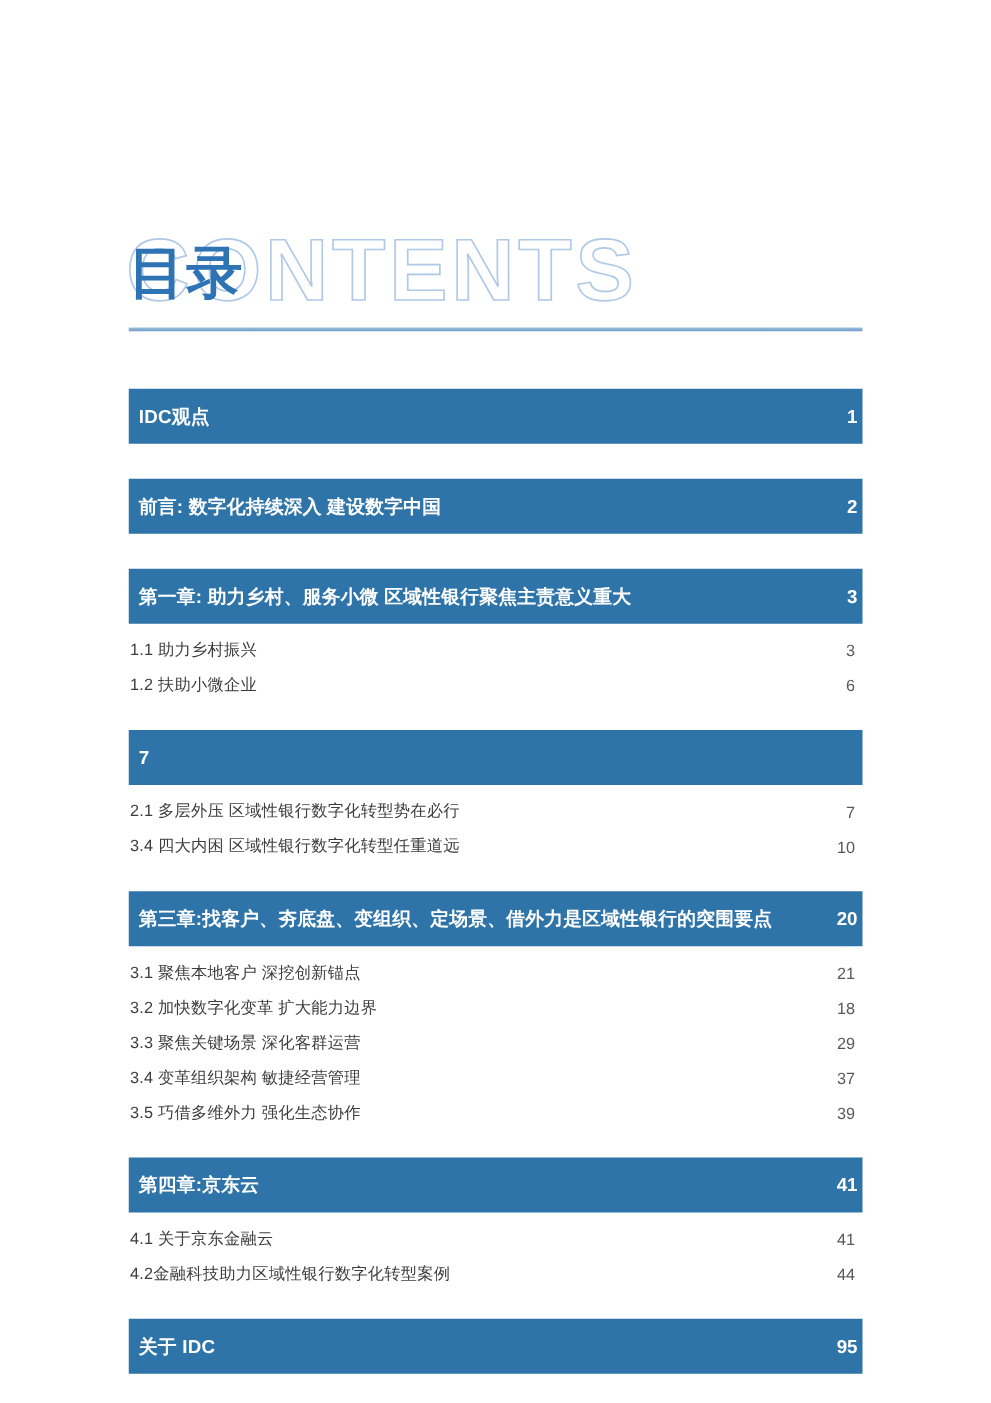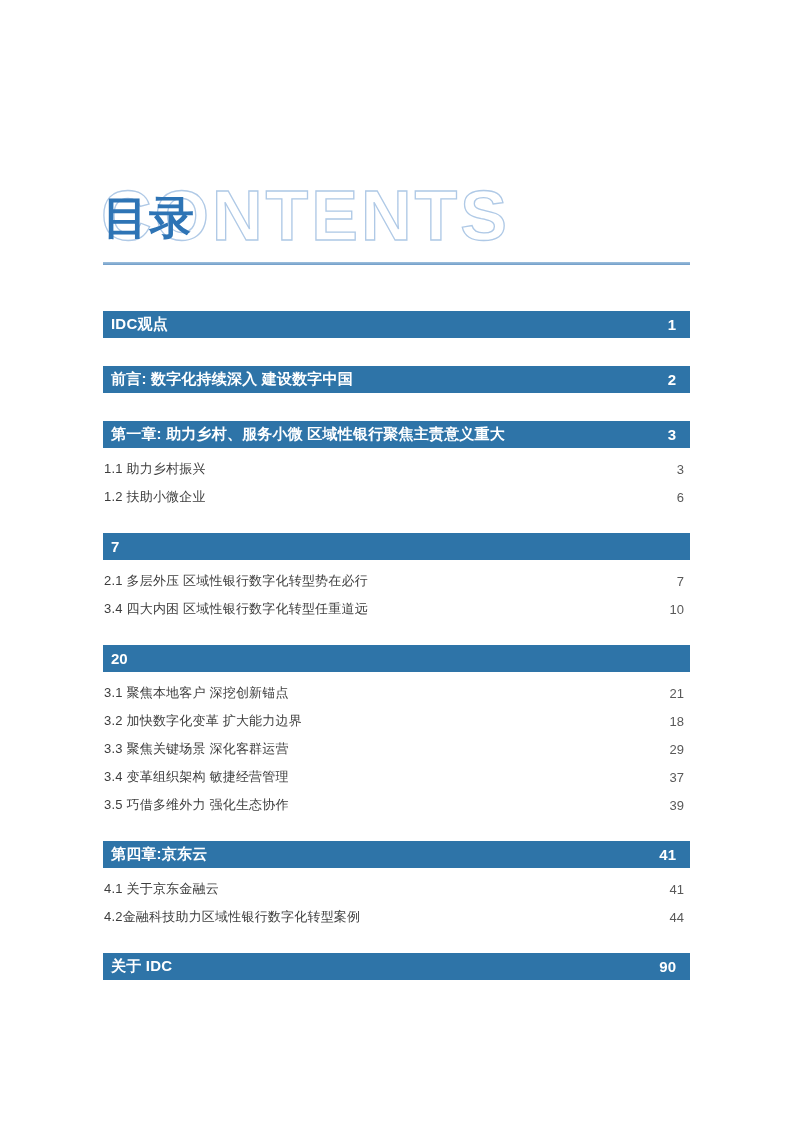--- a/index.html
+++ b/index.html
@@ -57,29 +57,29 @@
     background: linear-gradient(to bottom, #9FC0DD 0%, var(--rule_blue, #6E9CC8) 100%);
   }
   
   .toc {
     margin-top: 46px;
   }
   .toc-section { margin-bottom: 28px; }
   .toc-section.has-items { margin-bottom: 22px; }
   .toc-section:last-child { margin-bottom: 12px; }
   .chapter-bar {
-    height: 27px;
+    height: 44px;
     background: var(--accent, #2E74A8);
     color: #ffffff;
     display: flex;
     align-items: center;
     justify-content: space-between;
     font-size: 15px;
     font-weight: bold;
-    padding: 0 14px 0 8px;
+    padding: 0 4px 0 8px;
   }
   .chapter-label { white-space: nowrap; letter-spacing: 0.2px; }
   .chapter-page  { white-space: nowrap; }
   .sub-list {
     list-style: none;
     margin-top: 7px;
   }
   .sub-item {
     height: 28px;
     display: flex;
@@ -152,20 +152,21 @@
 
   <li class="sub-item">
     <span class="sub-label">3.4 四大内困 区域性银行数字化转型任重道远</span>
     <span class="sub-page">10</span>
   </li>
 </ul>
   </section>
 
   <section class="toc-section has-items">
     <div class="chapter-bar">
+      <span class="chapter-label">第三章:找客户、夯底盘、变组织、定场景、借外力是区域性银行的突围要点</span>
       <span class="chapter-page">20</span>
     </div>
     <ul class="sub-list">
   <li class="sub-item">
     <span class="sub-label">3.1 聚焦本地客户 深挖创新锚点</span>
     <span class="sub-page">21</span>
   </li>
 
   <li class="sub-item">
     <span class="sub-label">3.2 加快数字化变革 扩大能力边界</span>
@@ -203,20 +204,20 @@
   <li class="sub-item">
     <span class="sub-label">4.2金融科技助力区域性银行数字化转型案例</span>
     <span class="sub-page">44</span>
   </li>
 </ul>
   </section>
 
   <section class="toc-section">
     <div class="chapter-bar">
       <span class="chapter-label">关于 IDC</span>
-      <span class="chapter-page">90</span>
+      <span class="chapter-page">95</span>
     </div>
 
   </section>
 </div>
 
   </div>
 </div>
 
 </body></html>

